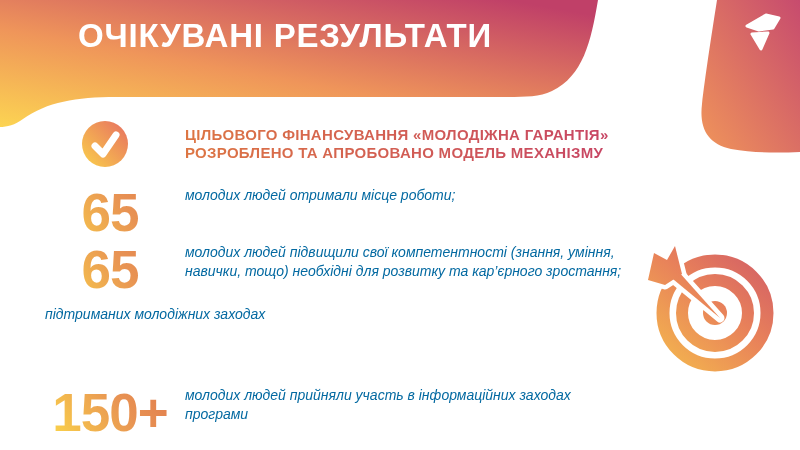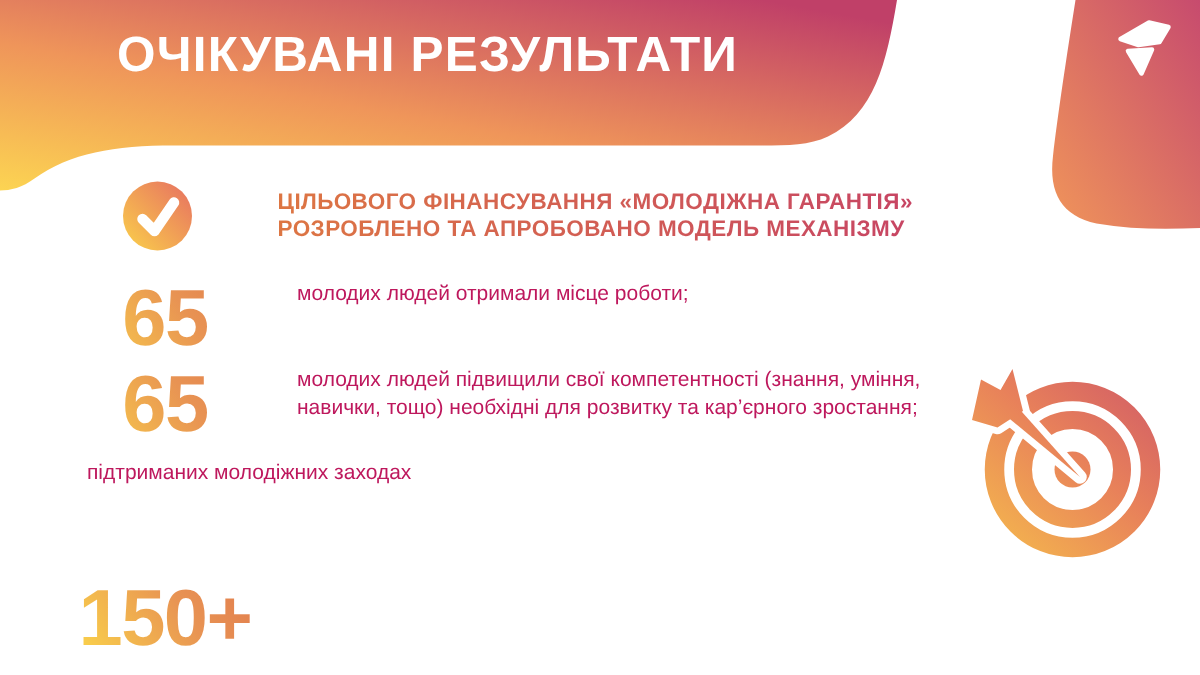--- a/index.html
+++ b/index.html
@@ -37,22 +37,22 @@
   .stat-row.r2{top:305px;}
   .stat-row.r3{top:386px;}
   .stat-value{
     width:140px;text-align:center;flex:0 0 140px;
     font-size:53px;font-weight:700;letter-spacing:-1px;
     background:linear-gradient(55deg,#F9CE4B 12%,#E89353 60%,#E27F4E 90%);
     -webkit-background-clip:text;background-clip:text;color:transparent;
     line-height:1;
   }
   .stat-lines{
-    margin-left:18px;width:495px;
-    font-size:14px;line-height:19px;color:#be185d;
+    margin-left:5px;width:495px;
+    font-size:14px;line-height:19px;color:#0369a1;font-style:italic;
   }
   .target-wrap{position:absolute;left:643px;top:233px;z-index:2;}
 </style>
 </head>
 <body>
 
 <div class="frame">
 
   <svg class="bg-svg" width="800" height="450" viewBox="0 0 800 450">
     <defs>
@@ -103,20 +103,24 @@
   </div>
 
   <div class="stat-row r2">
     <div class="stat-lines">
       <div>підтриманих молодіжних заходах</div>
     </div>
   </div>
 
   <div class="stat-row r3">
     <div class="stat-value">150+</div>
+    <div class="stat-lines">
+      <div>молодих людей прийняли участь в інформаційних заходах</div>
+      <div>програми</div>
+    </div>
   </div>
 
   <div class="target-wrap">
     <svg width="140" height="160" viewBox="0 0 140 160">
       <defs>
         <linearGradient id="gT" gradientUnits="userSpaceOnUse" x1="0" y1="160" x2="140" y2="0">
           <stop offset="0" stop-color="#F9CC49"></stop>
           <stop offset="0.55" stop-color="#E8815A"></stop>
           <stop offset="1" stop-color="#C94F6B"></stop>
         </linearGradient>

